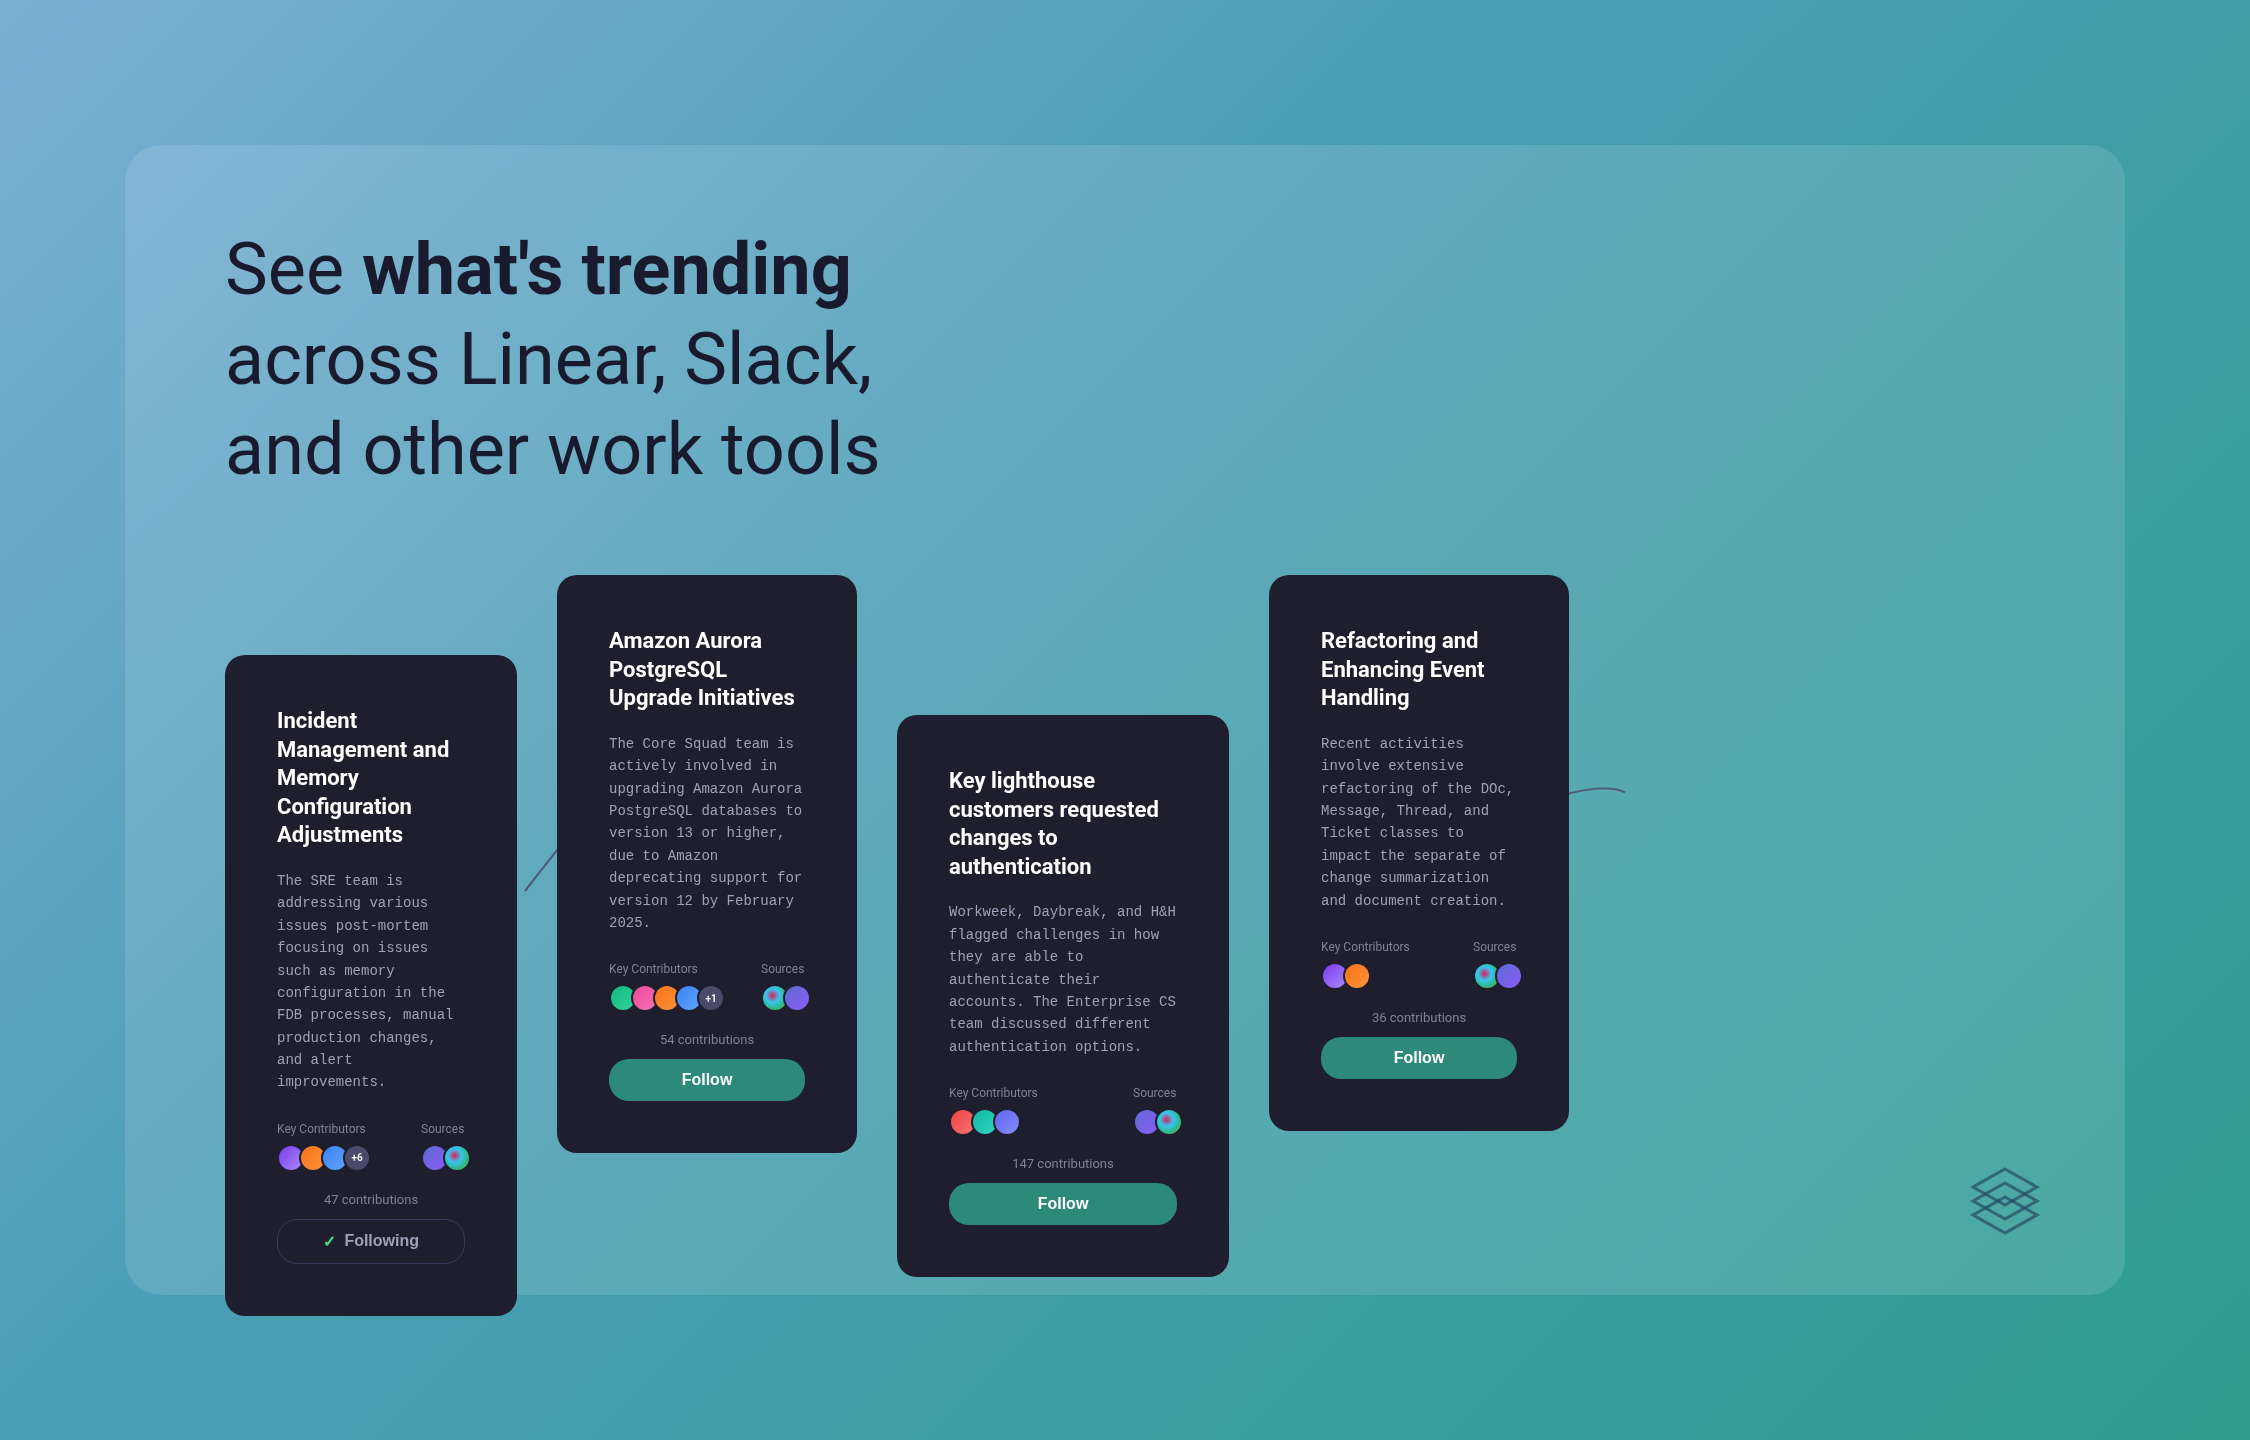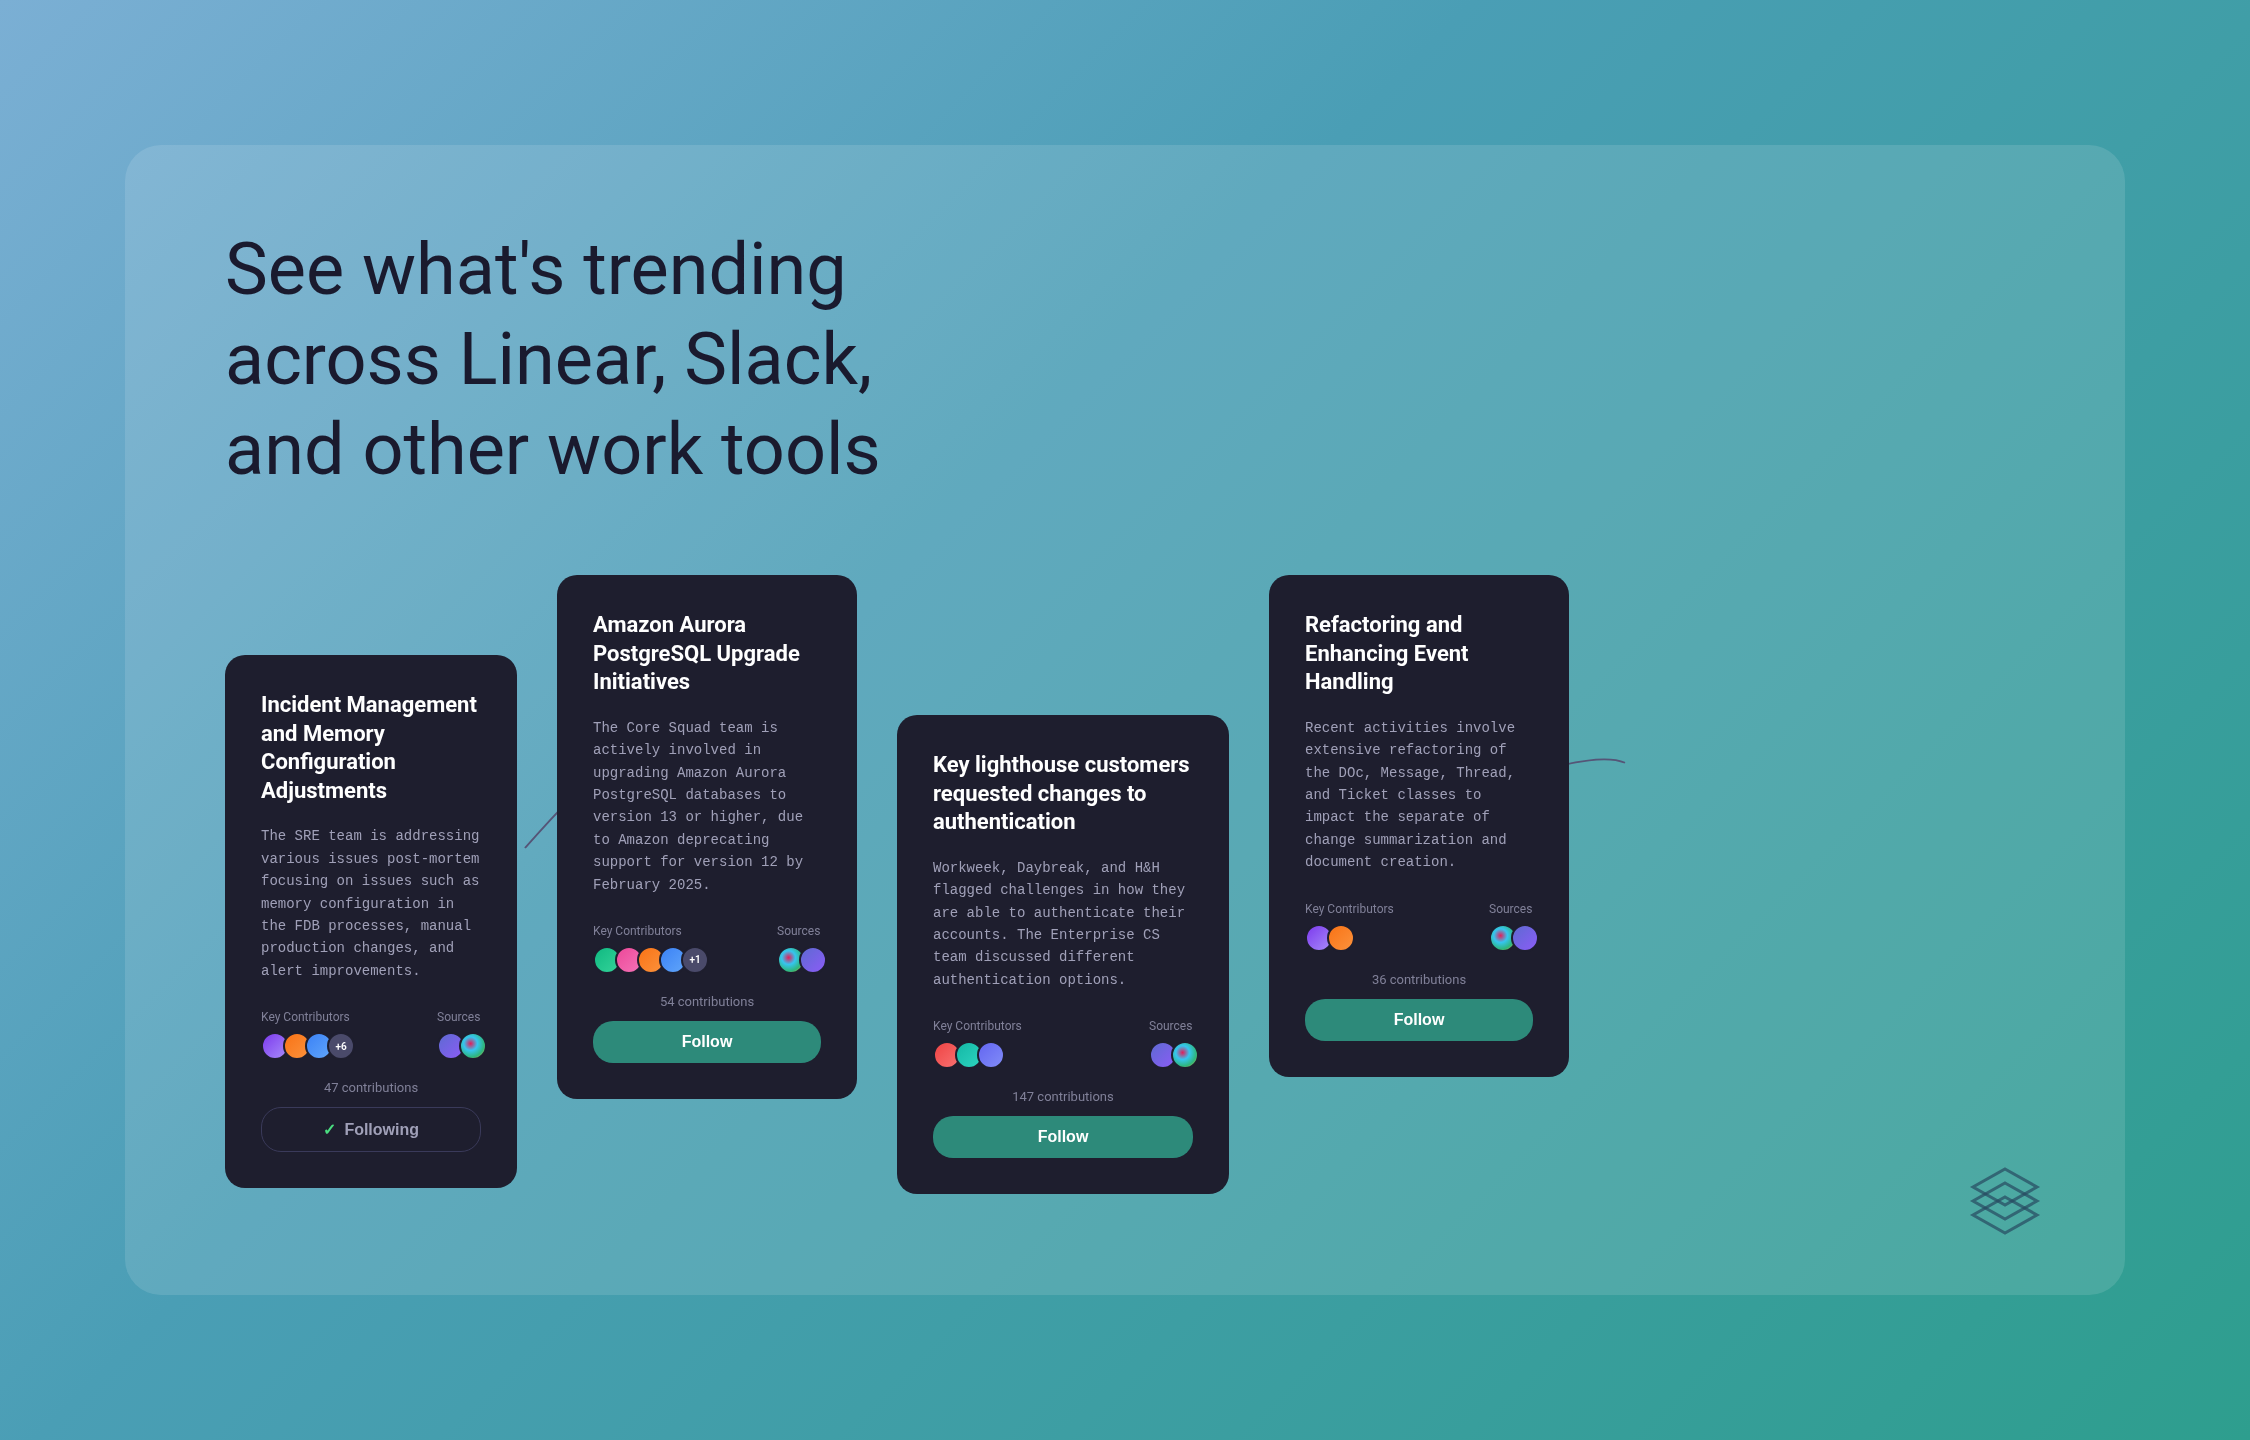--- a/index.html
+++ b/index.html
@@ -28,21 +28,21 @@
 
     .headline {
       font-size: 72px;
       font-weight: 400;
       color: #1a1a2e;
       line-height: 1.25;
       margin-bottom: 80px;
     }
 
     .headline strong {
-      font-weight: 400;
+      font-weight: 700;
     }
 
     .cards-area {
       display: flex;
       align-items: flex-start;
       gap: 40px;
       position: relative;
       flex: 1;
     }
 
@@ -53,21 +53,21 @@
       left: 0;
       width: 100%;
       height: 100%;
       pointer-events: none;
       z-index: 0;
     }
 
     .card {
       background: #1e1e2e;
       border-radius: 20px;
-      padding: 36px;
+      padding: 52px;
       color: white;
       flex-shrink: 0;
       position: relative;
       z-index: 1;
     }
 
     .card-1 {
       width: 292px;
       margin-top: 80px;
     }

